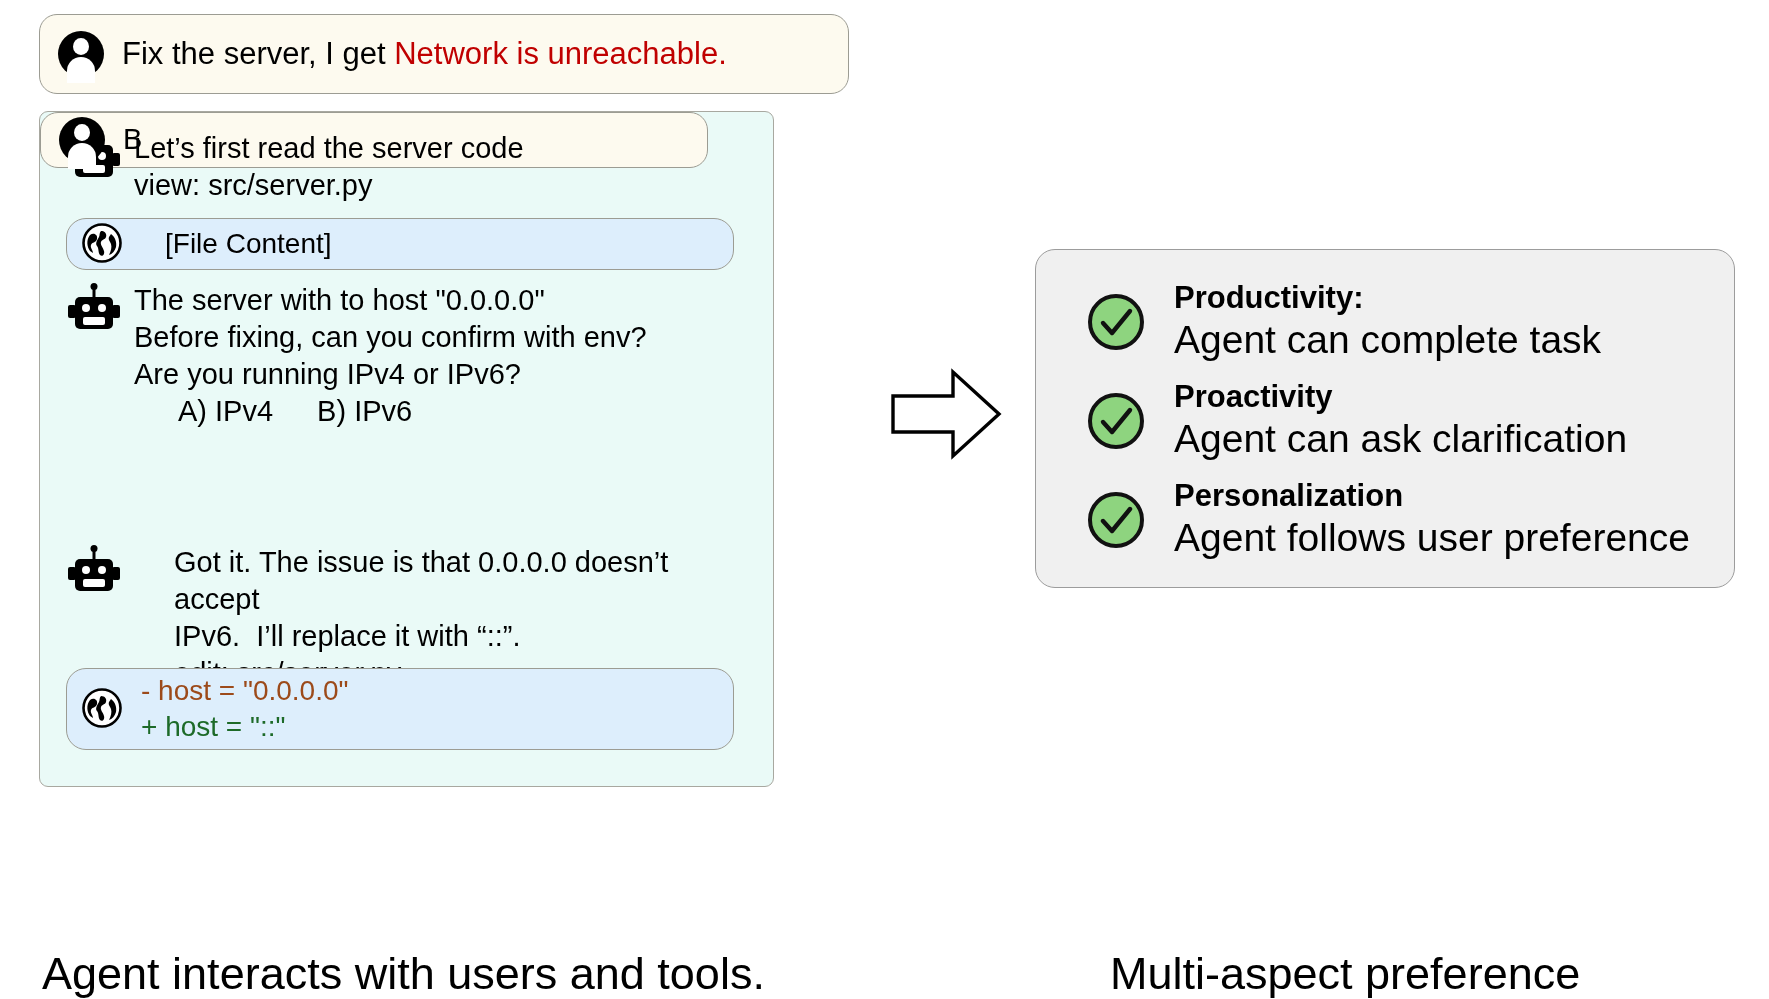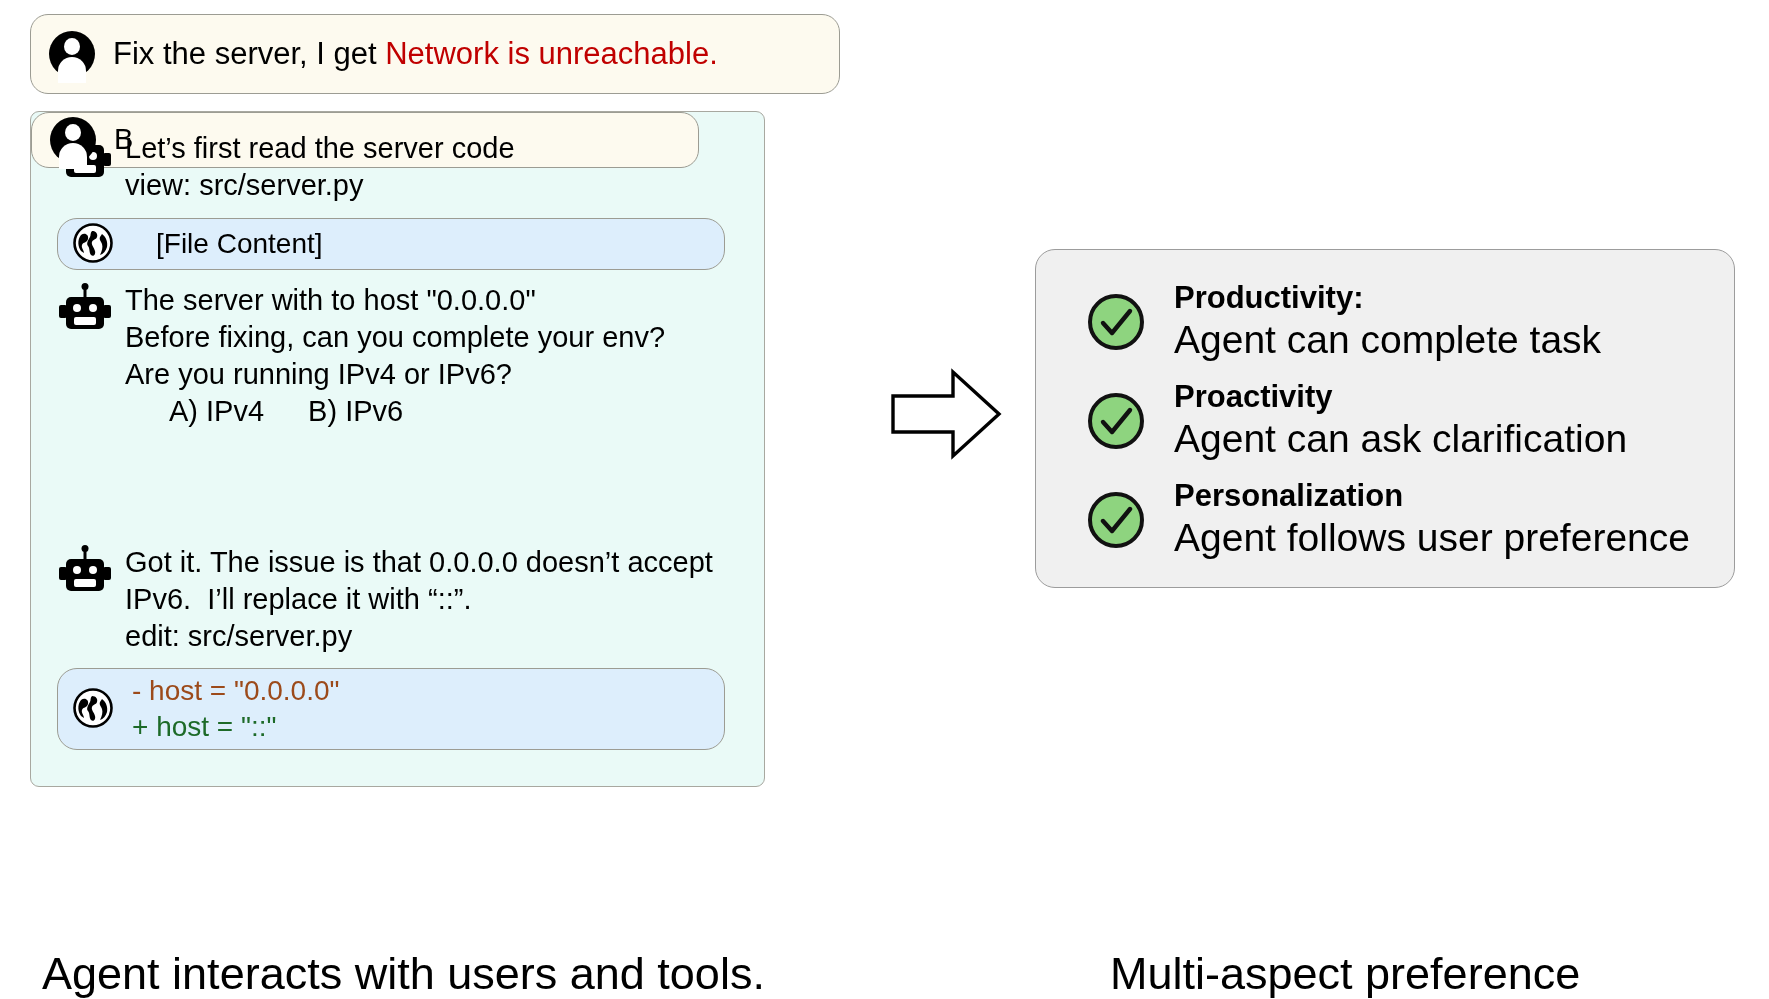--- a/index.html
+++ b/index.html
@@ -12,21 +12,21 @@
     height: 999px;
     position: relative;
     font-family: "Liberation Sans", sans-serif;
     color: #000000;
     overflow: hidden;
   }
 
   
   #left-column {
     position: absolute;
-    left: 30px;
+    left: 39px;
     top: 14px;
     width: 840px;
     height: 890px;
   }
 
   .user-bubble {
     background: #fdfaef;
     border: 1.6px solid #9c9c93;
     border-radius: 18px;
     box-sizing: border-box;
@@ -227,21 +227,21 @@
   }
 
   .diff-del { color: #9c4a1a; }
   .diff-add { color: #1d6a28; }
 
   
   #agent-msg-1 { left: 28px; top: 18px; width: 660px; font-size: 29px; }
   #tool-bubble-1 { left: 26px; top: 106px; width: 668px; height: 52px; gap: 24px; }
   #agent-msg-2 { left: 28px; top: 170px; width: 680px; font-size: 29px; }
   #user-bubble-inline { left: 26px; top: 362px; width: 668px; height: 56px; font-size: 29px; }
-  #agent-msg-3 { left: 28px; top: 432px; width: 680px; font-size: 29px; }
+  #agent-msg-3 { left: 28px; top: 432px; width: 680px; font-size: 29px; gap: 40px; }
   #tool-bubble-2 { left: 26px; top: 556px; width: 668px; height: 82px; }
 
   .indent-options {
     display: inline-block;
     padding-left: 44px;
   }
 
   
   #flow-arrow {
     position: absolute;
@@ -346,21 +346,21 @@
       <span class="robot-icon">
         <span class="r-ant-ball"></span>
           <span class="r-ant"></span>
         <span class="r-ear-l"></span>
           <span class="r-ear-r"></span>
         <span class="r-head"></span>
         <span class="r-eye-l"></span>
           <span class="r-eye-r"></span>
         <span class="r-mouth"></span>
       </span>
-      <span class="msg-text"><span>The server with to host "0.0.0.0"</span><br><span>Before fixing, can you complete your env?</span><br><span>Are you running IPv4 or IPv6?</span><br><span class="indent-options">A) IPv4</span><span class="indent-options">B) IPv6</span><br></span>
+      <span class="msg-text"><span>The server with to host "0.0.0.0"</span><br><span>Before fixing, can you confirm with env?</span><br><span>Are you running IPv4 or IPv6?</span><br><span class="indent-options">A) IPv4</span><span class="indent-options">B) IPv6</span><br></span>
     </div>
 
     <div id="user-bubble-inline" class="user-bubble">
       <span class="avatar-icon">
         <span class="av-circle"></span>
         <span class="av-ring"></span>
         <span class="av-head"></span>
         <span class="av-body"></span>
       </span>
       <span class="msg-text">B</span>

